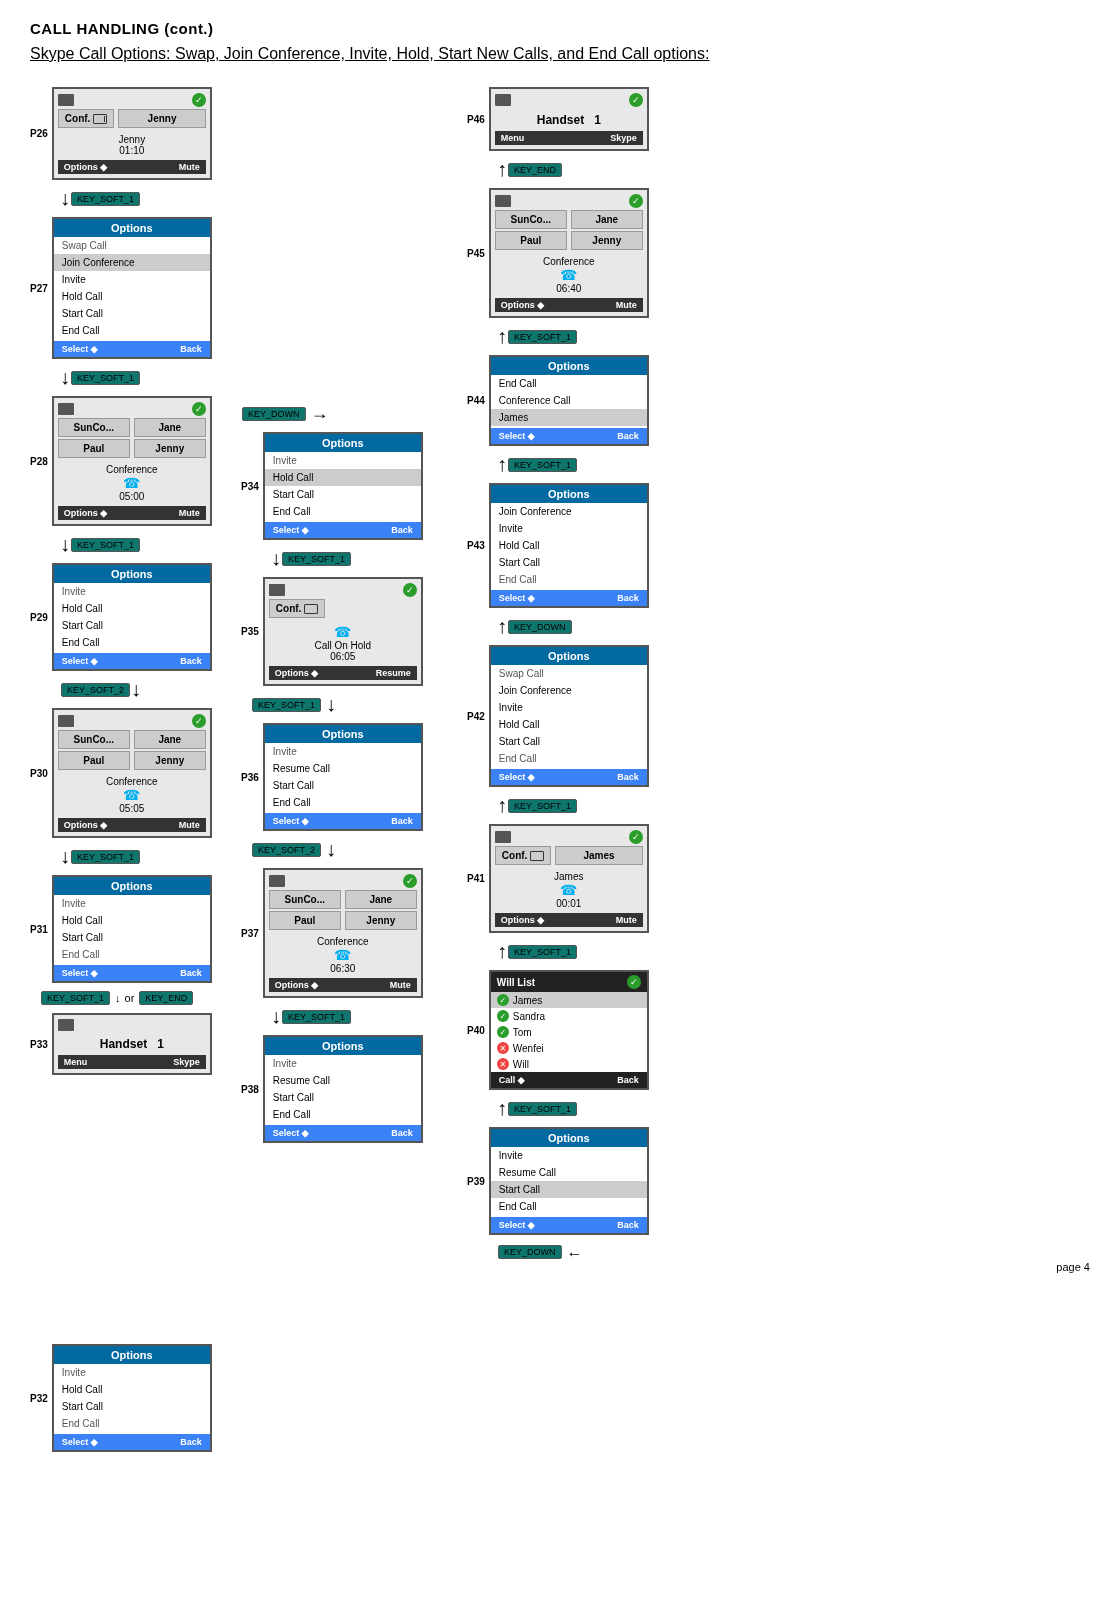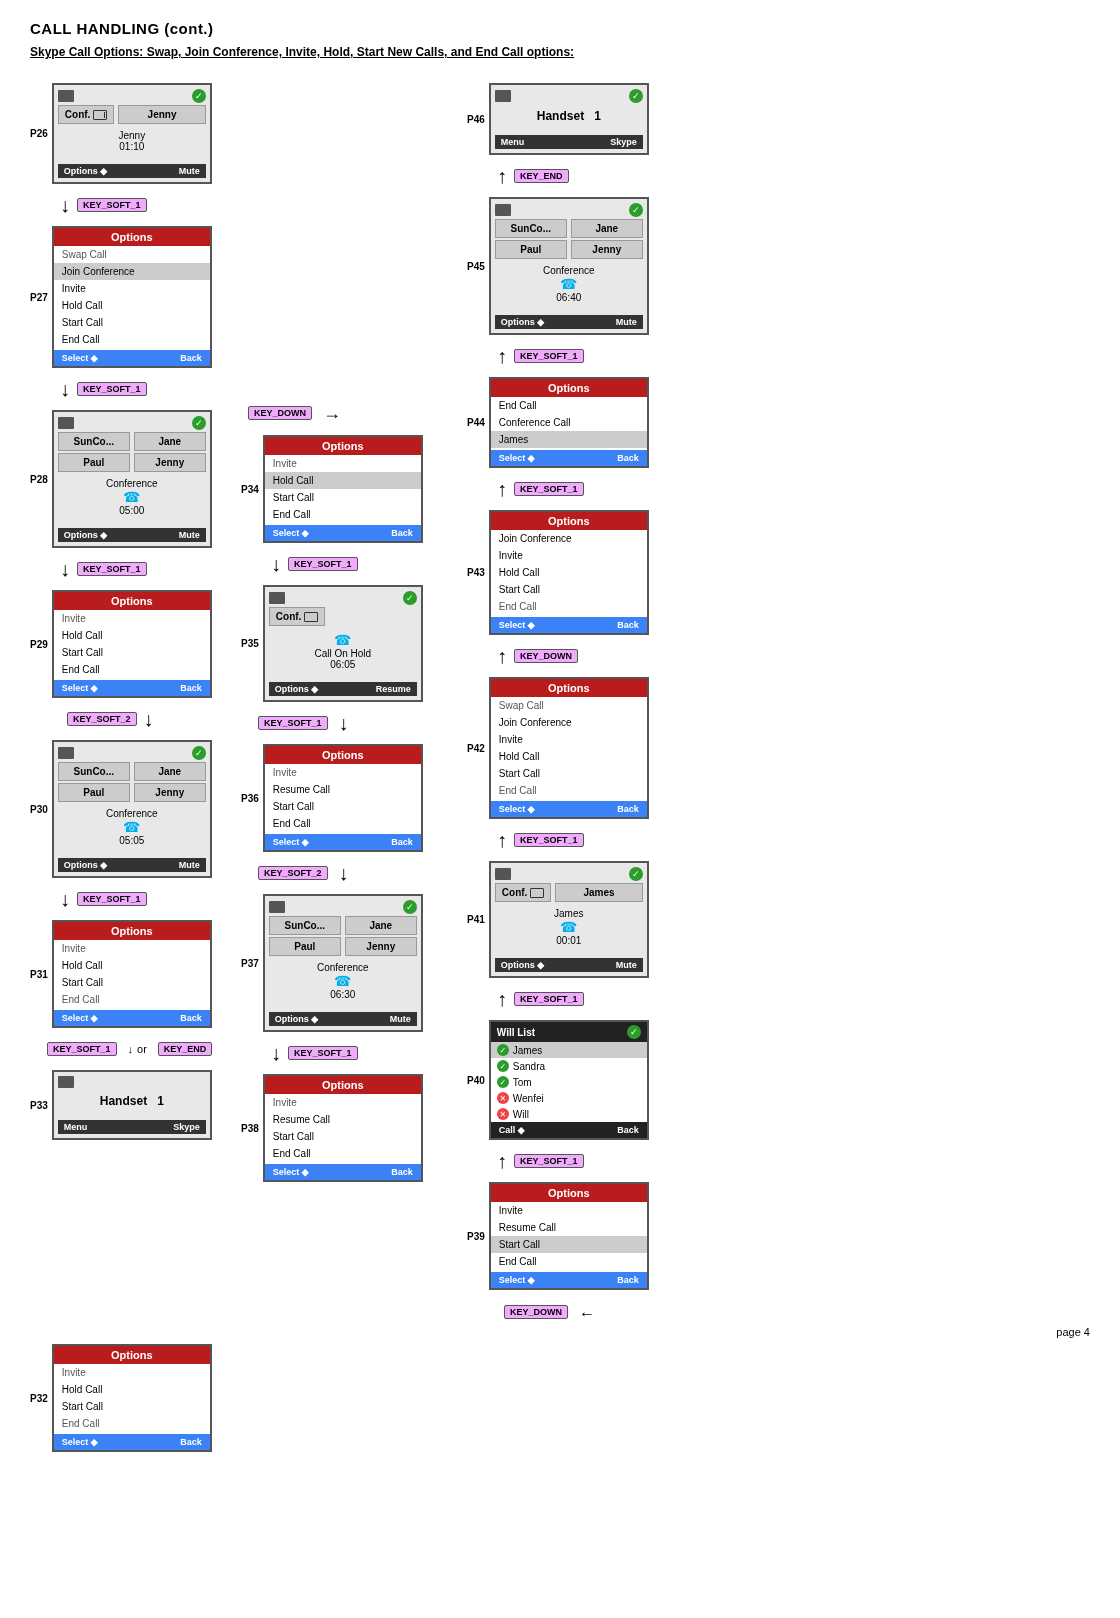--- a/index.html
+++ b/index.html
@@ -12,22 +12,22 @@
       font-size: 12px;
       color: #000;
     }
     h1 {
       font-size: 15px;
       font-weight: bold;
       margin-bottom: 8px;
       letter-spacing: 0.5px;
     }
     .subtitle {
-      font-size: 12px;
-      font-weight: bold;
+      font-size: 16px;
+      font-weight: normal;
       text-decoration: underline;
       margin-bottom: 20px;
     }
     
     .phone-screen {
       border: 2px solid #555;
       background: #e8e8e8;
       width: 160px;
       padding: 4px;
       position: relative;
@@ -86,30 +86,29 @@
       font-size: 10px;
     }
     .softkey-bar {
       display: flex;
       justify-content: space-between;
       background: #333;
       color: white;
       padding: 2px 6px;
       font-size: 9px;
       font-weight: bold;
-      margin-top: 8px;
     }
     
     .menu-screen {
       border: 2px solid #555;
       background: #fff;
       width: 160px;
     }
     .menu-title-bar {
-      background: #b91c1c;
+      background: #0369a1;
       color: white;
       text-align: center;
       padding: 3px;
       font-size: 11px;
       font-weight: bold;
     }
     .menu-item {
       padding: 3px 8px;
       font-size: 10px;
       border-bottom: none;
@@ -140,24 +139,23 @@
     .row-with-label {
       display: flex;
       align-items: center;
       margin: 4px 0;
     }
     .key-label {
       display: inline-block;
       border: 1px solid #555;
       padding: 1px 5px;
       font-size: 9px;
-      background: #f0abfc;
+      background: #0f766e;
       border-radius: 2px;
-      margin: 7px;
-      font-weight: bold;
+      margin: 1px;
     }
     
     .buddy-item {
       display: flex;
       align-items: center;
       padding: 2px 6px;
       font-size: 10px;
       gap: 4px;
     }
     .buddy-check {

